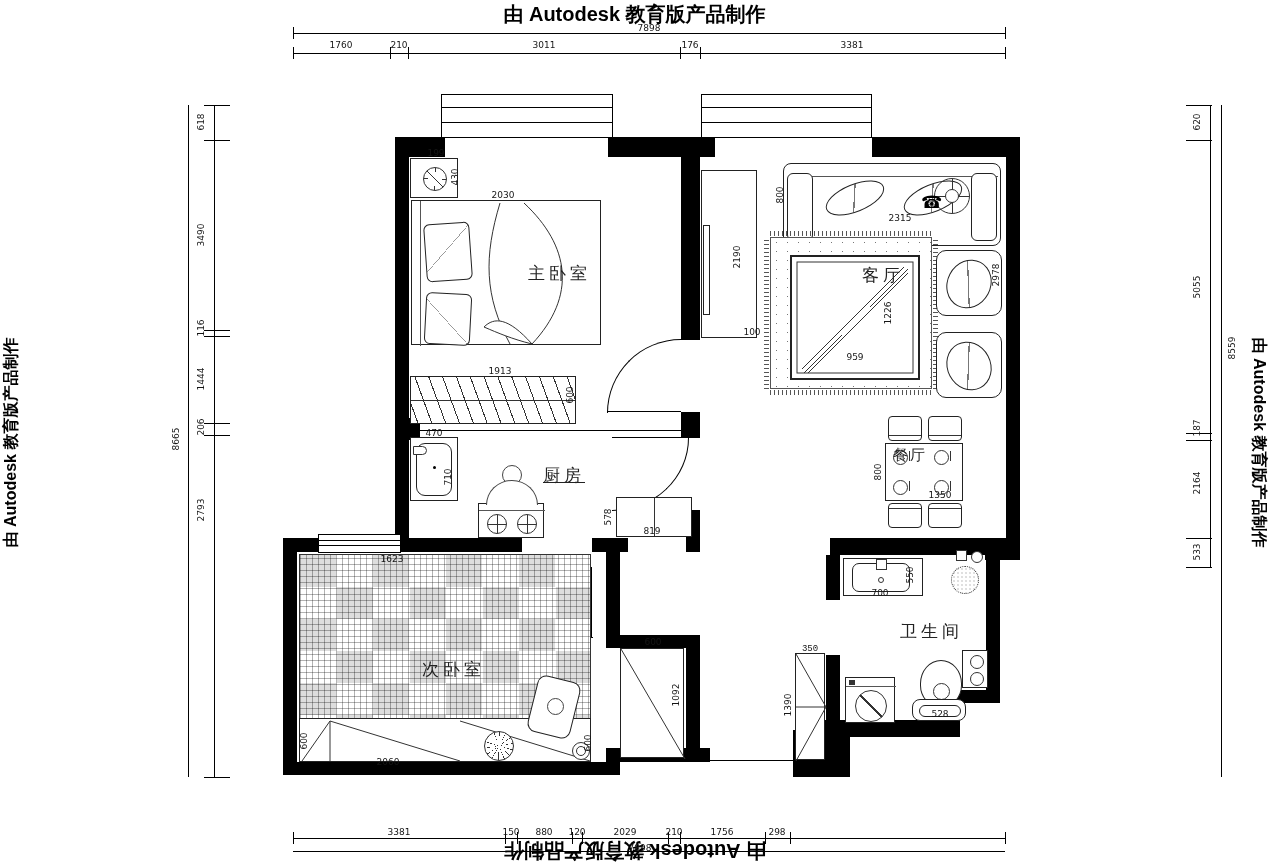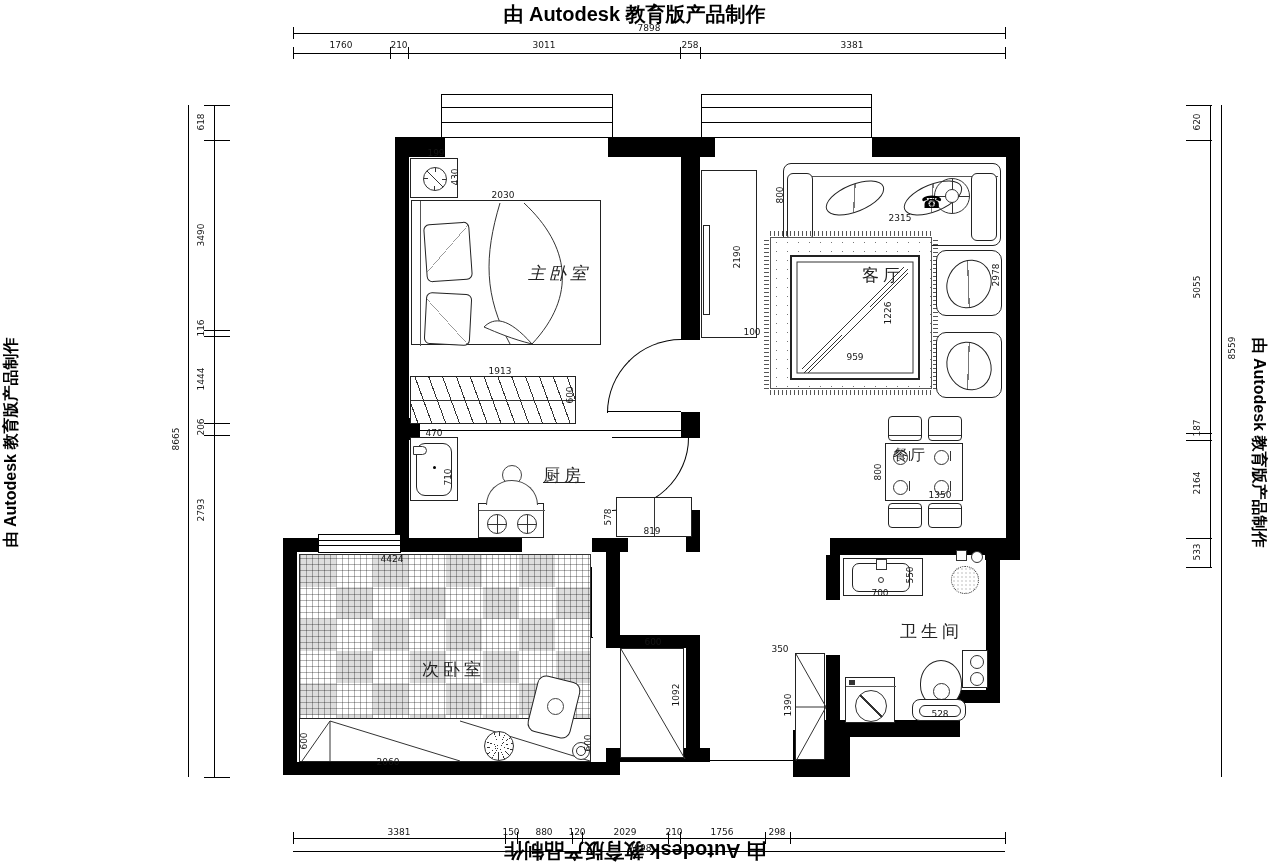--- a/index.html
+++ b/index.html
@@ -43,21 +43,21 @@
     <div class="tickv" style="left:293px;top:47px;"></div>
     <div class="tickv" style="left:390px;top:47px;"></div>
     <div class="tickv" style="left:408px;top:47px;"></div>
     <div class="tickv" style="left:680px;top:47px;"></div>
     <div class="tickv" style="left:700px;top:47px;"></div>
     <div class="tickv" style="left:1005px;top:47px;"></div>
     <div class="dim" style="left:649px;top:23px;">7898</div>
     <div class="dim" style="left:341px;top:40px;">1760</div>
     <div class="dim" style="left:399px;top:40px;">210</div>
     <div class="dim" style="left:544px;top:40px;">3011</div>
-    <div class="dim" style="left:690px;top:40px;">258</div>
+    <div class="dim" style="left:690px;top:40px;">176</div>
     <div class="dim" style="left:852px;top:40px;">3381</div>
   </div>
 
   <div>
     <div class="ln" style="left:188px;top:105px;width:1px;height:672px;"></div>
     <div class="ln" style="left:214px;top:105px;width:1px;height:672px;"></div>
     <div class="tickh" style="left:204px;top:105px;"></div>
     <div class="tickh" style="left:204px;top:140px;"></div>
     <div class="tickh" style="left:204px;top:330px;"></div>
     <div class="tickh" style="left:204px;top:336px;"></div>
@@ -165,21 +165,21 @@
       <div class="ln" style="left:8px;top:0;width:1px;height:145px;background:#555;"></div>
       <div class="furn" style="left:13px;top:22px;width:46px;height:58px;border-radius:6px;transform:rotate(-4deg);background:linear-gradient(135deg,transparent 46%,#999 46%,#999 47%,transparent 47%),#fff;"></div>
       <div class="furn" style="left:13px;top:92px;width:46px;height:52px;border-radius:6px;transform:rotate(3deg);background:linear-gradient(45deg,transparent 46%,#999 46%,#999 47%,transparent 47%),#fff;"></div>
       <svg width="190" height="145" viewBox="0 0 190 145" style="left:0;top:0;">
         <path d="M88,2 C72,55 72,95 98,143" fill="none" stroke="#333" stroke-width="1"></path>
         <path d="M112,2 C158,45 165,95 120,143" fill="none" stroke="#333" stroke-width="1"></path>
         <path d="M120,143 C96,116 82,116 72,126 C86,132 100,138 120,143 Z" fill="#fff" stroke="#333" stroke-width="1"></path>
       </svg>
     </div>
     <div class="furn" style="left:410px;top:376px;width:166px;height:48px;background:repeating-linear-gradient(70deg,transparent 0 6px,#333 6px 7px,transparent 7px 13px),linear-gradient(#333,#333) 0 50%/100% 1px no-repeat,#fff;"></div>
-    <div class="room" style="left:528px;top:262px;font-style:italic;">主卧室</div>
+    <div class="room" style="left:528px;top:262px;">主卧室</div>
     <div class="dim" style="left:436px;top:148px;">199</div>
     <div class="dim dimv" style="left:455px;top:172px;">430</div>
     <div class="dim" style="left:503px;top:190px;">2030</div>
     <div class="dim" style="left:500px;top:366px;">1913</div>
     <div class="dim dimv" style="left:570px;top:390px;">600</div>
   </div>
 
   <div>
     <div class="furn" style="left:701px;top:170px;width:56px;height:168px;"></div>
     <div class="furn" style="left:703px;top:225px;width:7px;height:90px;"></div>
@@ -282,21 +282,21 @@
         <line x1="30" y1="2" x2="30" y2="42" stroke="#333"></line>
       </svg>
     </div>
     <div class="circle" style="position:absolute;left:484px;top:731px;width:28px;height:28px;border:1px solid #333;background:repeating-conic-gradient(#333 0 3deg,transparent 3deg 26deg),#fff;"></div>
     <div class="furn" style="left:532px;top:678px;width:44px;height:58px;border-radius:9px;transform:rotate(14deg);"></div>
     <div class="circle" style="position:absolute;left:547px;top:698px;width:15px;height:15px;border:1px solid #444;background:#fff;"></div>
     <div class="circle" style="position:absolute;left:572px;top:742px;width:16px;height:16px;border:1px solid #333;background:#fff;">
       <div class="circle" style="position:absolute;left:3px;top:3px;width:8px;height:8px;border:1px solid #333;"></div>
     </div>
     <div class="room" style="left:422px;top:658px;">次卧室</div>
-    <div class="dim" style="left:392px;top:554px;">4424</div>
+    <div class="dim" style="left:392px;top:554px;">1623</div>
     <div class="dim dimv" style="left:304px;top:736px;">600</div>
     <div class="dim" style="left:388px;top:757px;">2060</div>
     <div class="dim dimv" style="left:588px;top:738px;">600</div>
   </div>
 
   <div>
     <div class="furn" style="left:843px;top:558px;width:80px;height:38px;">
       <div class="furn" style="left:8px;top:4px;width:58px;height:29px;border-radius:7px;"></div>
       <div style="position:absolute;left:32px;top:0px;width:9px;height:9px;border:1px solid #333;background:#fff;"></div>
       <div class="circle" style="position:absolute;left:34px;top:18px;width:4px;height:4px;border:1px solid #333;"></div>
@@ -322,21 +322,21 @@
     <div class="furn" style="left:795px;top:653px;width:30px;height:107px;">
       <svg width="30" height="107" viewBox="0 0 30 107" style="left:0;top:0;">
         <line x1="0" y1="0" x2="30" y2="53" stroke="#333"></line>
         <line x1="30" y1="53" x2="0" y2="53" stroke="#333"></line>
         <line x1="30" y1="53" x2="0" y2="107" stroke="#333"></line>
       </svg>
     </div>
     <div class="room" style="left:900px;top:620px;">卫生间</div>
     <div class="dim" style="left:880px;top:588px;">700</div>
     <div class="dim dimv" style="left:910px;top:570px;">550</div>
-    <div class="dim" style="left:780px;top:644px;">350</div>
+    <div class="dim" style="left:810px;top:644px;font-family:Liberation Mono, monospace;">350</div>
     <div class="dim dimv" style="left:788px;top:700px;">1390</div>
     <div class="dim" style="left:940px;top:709px;">528</div>
   </div>
 
   <div>
     <div class="furn" style="left:620px;top:648px;width:64px;height:110px;">
       <svg width="64" height="110" viewBox="0 0 64 110" style="left:0;top:0;">
         <line x1="0" y1="0" x2="64" y2="110" stroke="#333"></line>
       </svg>
     </div>

